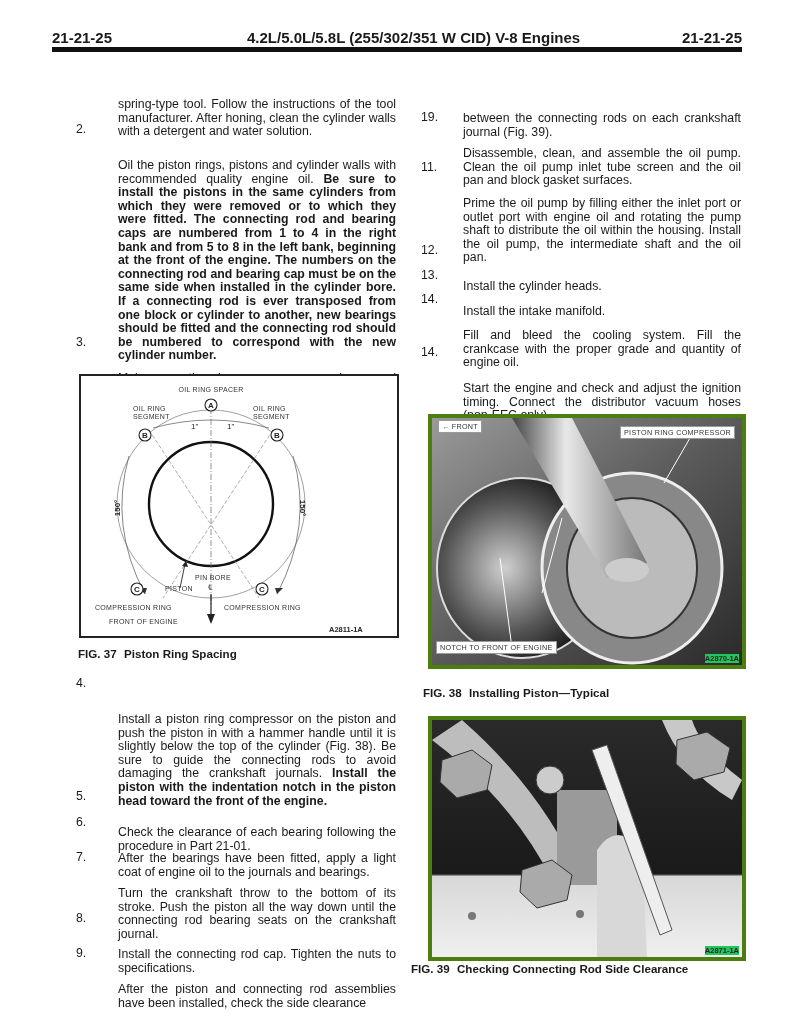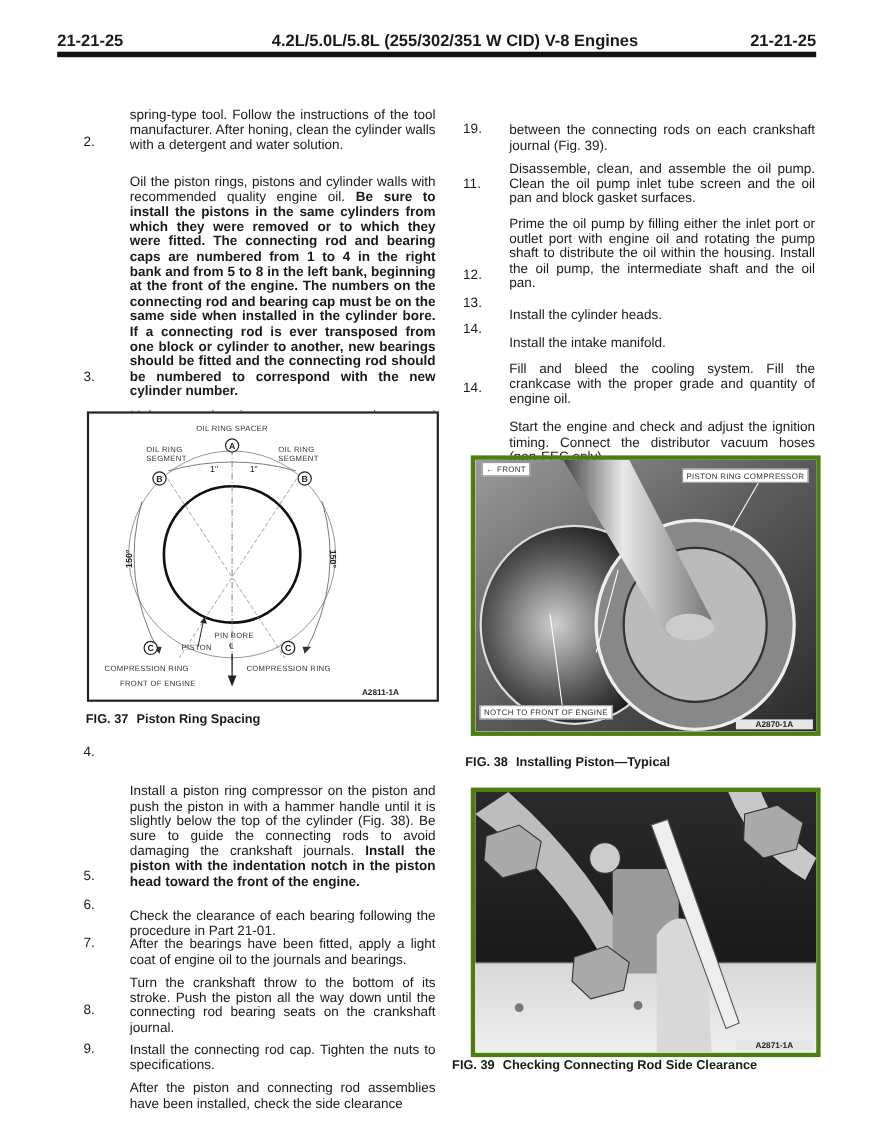--- a/index.html
+++ b/index.html
@@ -26,21 +26,21 @@
 
   .fig37 { position: absolute; left: 79px; top: 374px; width: 316px; height: 260px;
            border: 2px solid #222; background: #fff; }
   .fig37 svg { position: absolute; left: 0; top: 0; }
   .dlabel { font-family: "Liberation Sans", sans-serif; font-size: 7px; fill: #333; letter-spacing: 0.3px; }
 
   .photo { position: absolute; overflow: hidden; border: 4px solid #4d7c0f; }
   .photo svg { display: block; }
   .callout { position: absolute; background: #fff; color: #333; font-size: 7.2px;
              padding: 1px 3px; letter-spacing: 0.3px; border: 1px solid #999; white-space: nowrap; }
-  .ref { position: absolute; font-size: 7.5px; font-weight: bold; color: #222; background: #e5e5e5; padding: 0 18px; }
+  .ref { position: absolute; font-size: 7.5px; font-weight: bold; color: #222; background: #22c55e; padding: 0 0; }
 </style>
 </head>
 <body>
 
 <div class="hdr">
   <span class="l">21-21-25</span>
   <span class="c">4.2L/5.0L/5.8L (255/302/351 W CID) V-8 Engines</span>
   <span class="r">21-21-25</span>
 </div>
 <div class="rule"></div>

